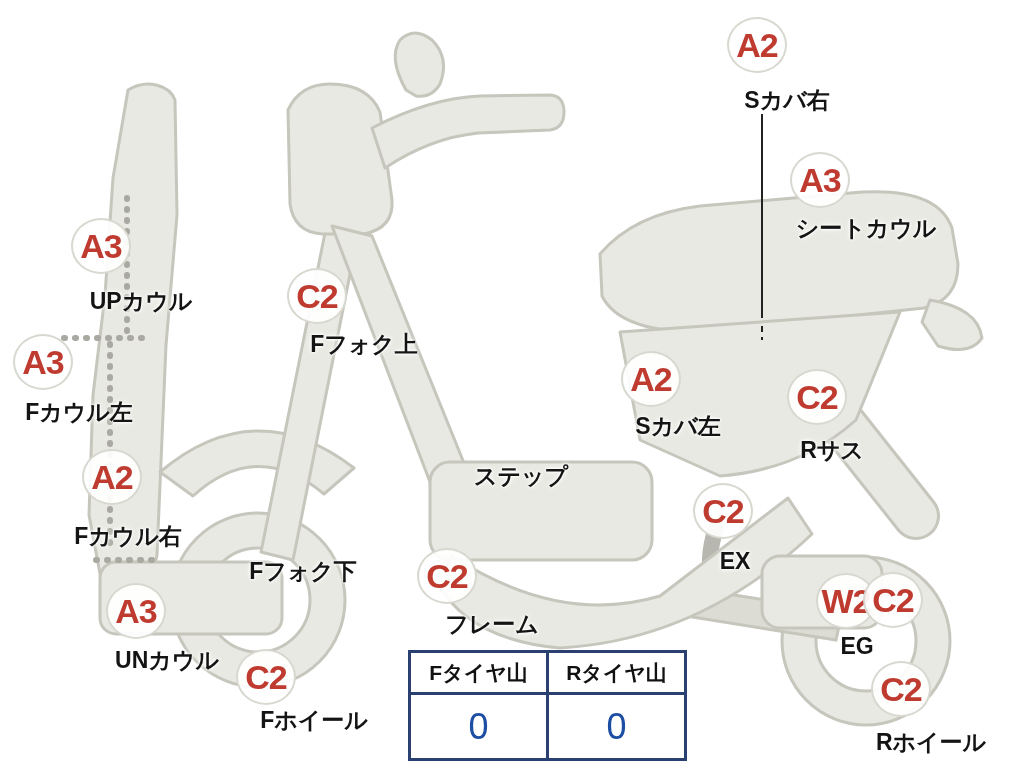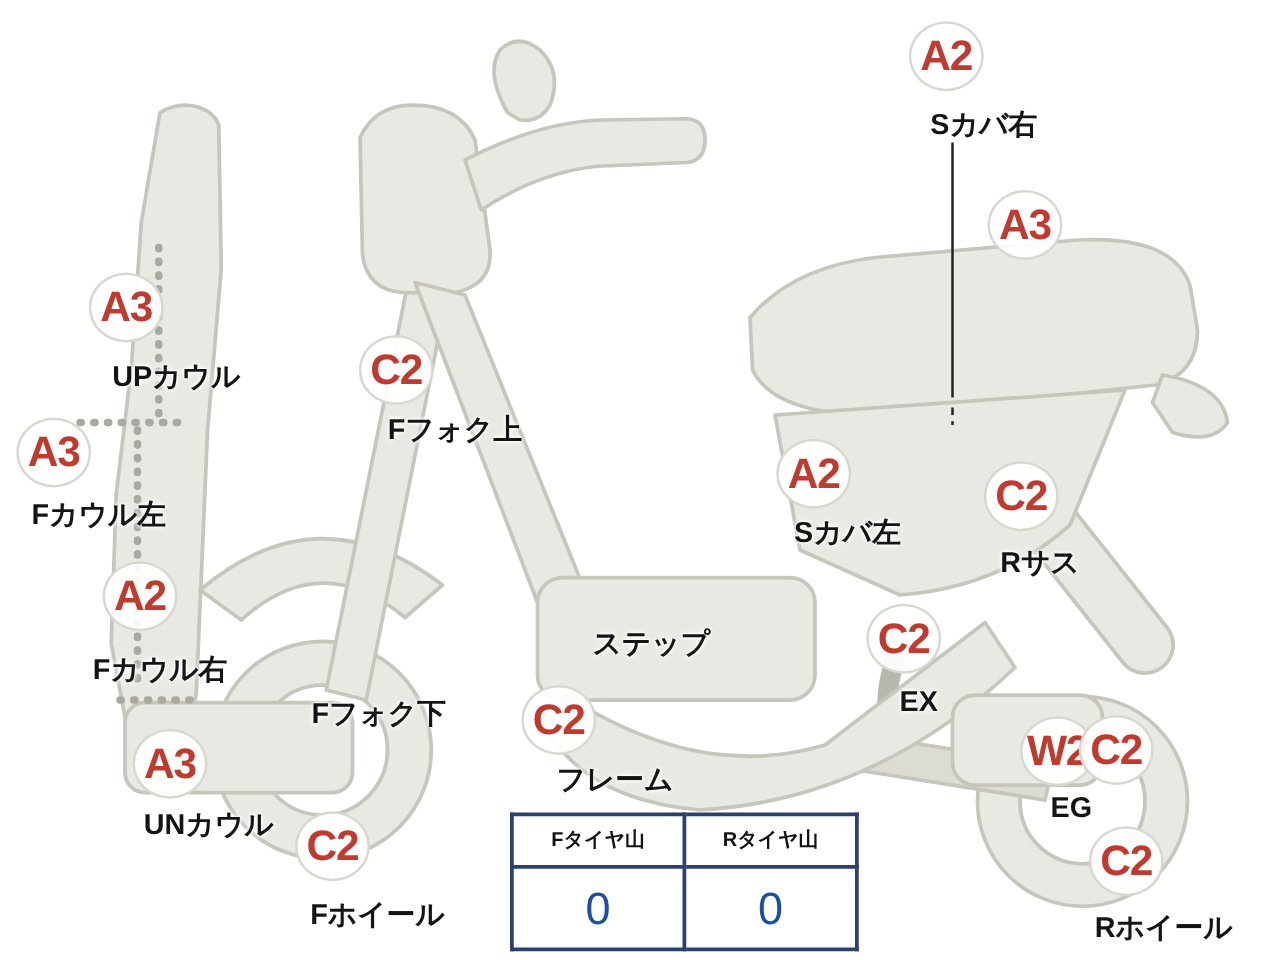--- a/index.html
+++ b/index.html
@@ -24,21 +24,21 @@
     text-shadow:0 0 3px #fff,0 0 3px #fff,0 0 6px #fff;
   }
   .tread-table{
     position:absolute;left:408px;top:650px;
     border-collapse:collapse;background:#ffffff;
   }
   .tread-table th,.tread-table td{
     border:3px solid #2a4070;width:138px;text-align:center;box-sizing:border-box;
   }
   .tread-table th{
-    height:42px;font-size:16px;font-weight:bold;color:#111;
+    height:42px;font-size:21px;font-weight:bold;color:#111;
   }
   .tread-table td{
     height:66px;font-size:36px;font-weight:500;color:#1c4ea3;
   }
 </style>
 </head>
 <body>
 
 <div class="stage">
 
@@ -100,45 +100,46 @@
     <g stroke="#222222" stroke-width="2">
       <line x1="762" y1="114" x2="762" y2="318"></line>
       <line x1="762" y1="326" x2="762" y2="340" stroke-dasharray="6 5"></line>
     </g>
   </svg>
 
   <div class="markers-layer">
       <div class="marker-code" style="left: 757px; top: 45px;">A2</div>
       <div class="marker-label" style="left: 787px; top: 100px;">Sカバ右</div>
       <div class="marker-code" style="left: 820px; top: 180px;">A3</div>
+      <div class="marker-label" style="left: 866px; top: 228px;">シートカウル</div>
       <div class="marker-code" style="left: 101px; top: 246px;">A3</div>
       <div class="marker-label" style="left: 141px; top: 301px;">UPカウル</div>
       <div class="marker-code" style="left: 317px; top: 296px;">C2</div>
       <div class="marker-label" style="left: 364px; top: 344px;">Fフォク上</div>
       <div class="marker-code" style="left: 43px; top: 362px;">A3</div>
       <div class="marker-label" style="left: 79px; top: 412px;">Fカウル左</div>
       <div class="marker-code" style="left: 651px; top: 379px;">A2</div>
       <div class="marker-label" style="left: 678px; top: 426px;">Sカバ左</div>
       <div class="marker-code" style="left: 817px; top: 397px;">C2</div>
       <div class="marker-label" style="left: 832px; top: 450px;">Rサス</div>
-      <div class="marker-label" style="left: 521px; top: 515px;">ステップ</div>
+      <div class="marker-label" style="left: 521px; top: 476px;">ステップ</div>
       <div class="marker-code" style="left: 112px; top: 477px;">A2</div>
       <div class="marker-label" style="left: 128px; top: 536px;">Fカウル右</div>
       <div class="marker-code" style="left: 723px; top: 511px;">C2</div>
       <div class="marker-label" style="left: 735px; top: 561px;">EX</div>
       <div class="marker-label" style="left: 303px; top: 571px;">Fフォク下</div>
       <div class="marker-code" style="left: 447px; top: 576px;">C2</div>
       <div class="marker-label" style="left: 492px; top: 624px;">フレーム</div>
       <div class="marker-code" style="left: 846px; top: 601px;">W2</div>
       <div class="marker-label" style="left: 857px; top: 646px;">EG</div>
       <div class="marker-code" style="left: 893px; top: 600px;">C2</div>
       <div class="marker-code" style="left: 136px; top: 611px;">A3</div>
       <div class="marker-label" style="left: 167px; top: 660px;">UNカウル</div>
       <div class="marker-code" style="left: 266px; top: 677px;">C2</div>
-      <div class="marker-label" style="left: 302px; top: 720px; margin-top: 12px;">Fホイール</div>
+      <div class="marker-label" style="left: 314px; top: 720px;">Fホイール</div>
       <div class="marker-code" style="left: 901px; top: 689px;">C2</div>
       <div class="marker-label" style="left: 931px; top: 742px;">Rホイール</div>
     </div>
 
   <table class="tread-table">
     <tbody>
         <tr>
       <th>Fタイヤ山</th>
       <th>Rタイヤ山</th>
     </tr>

